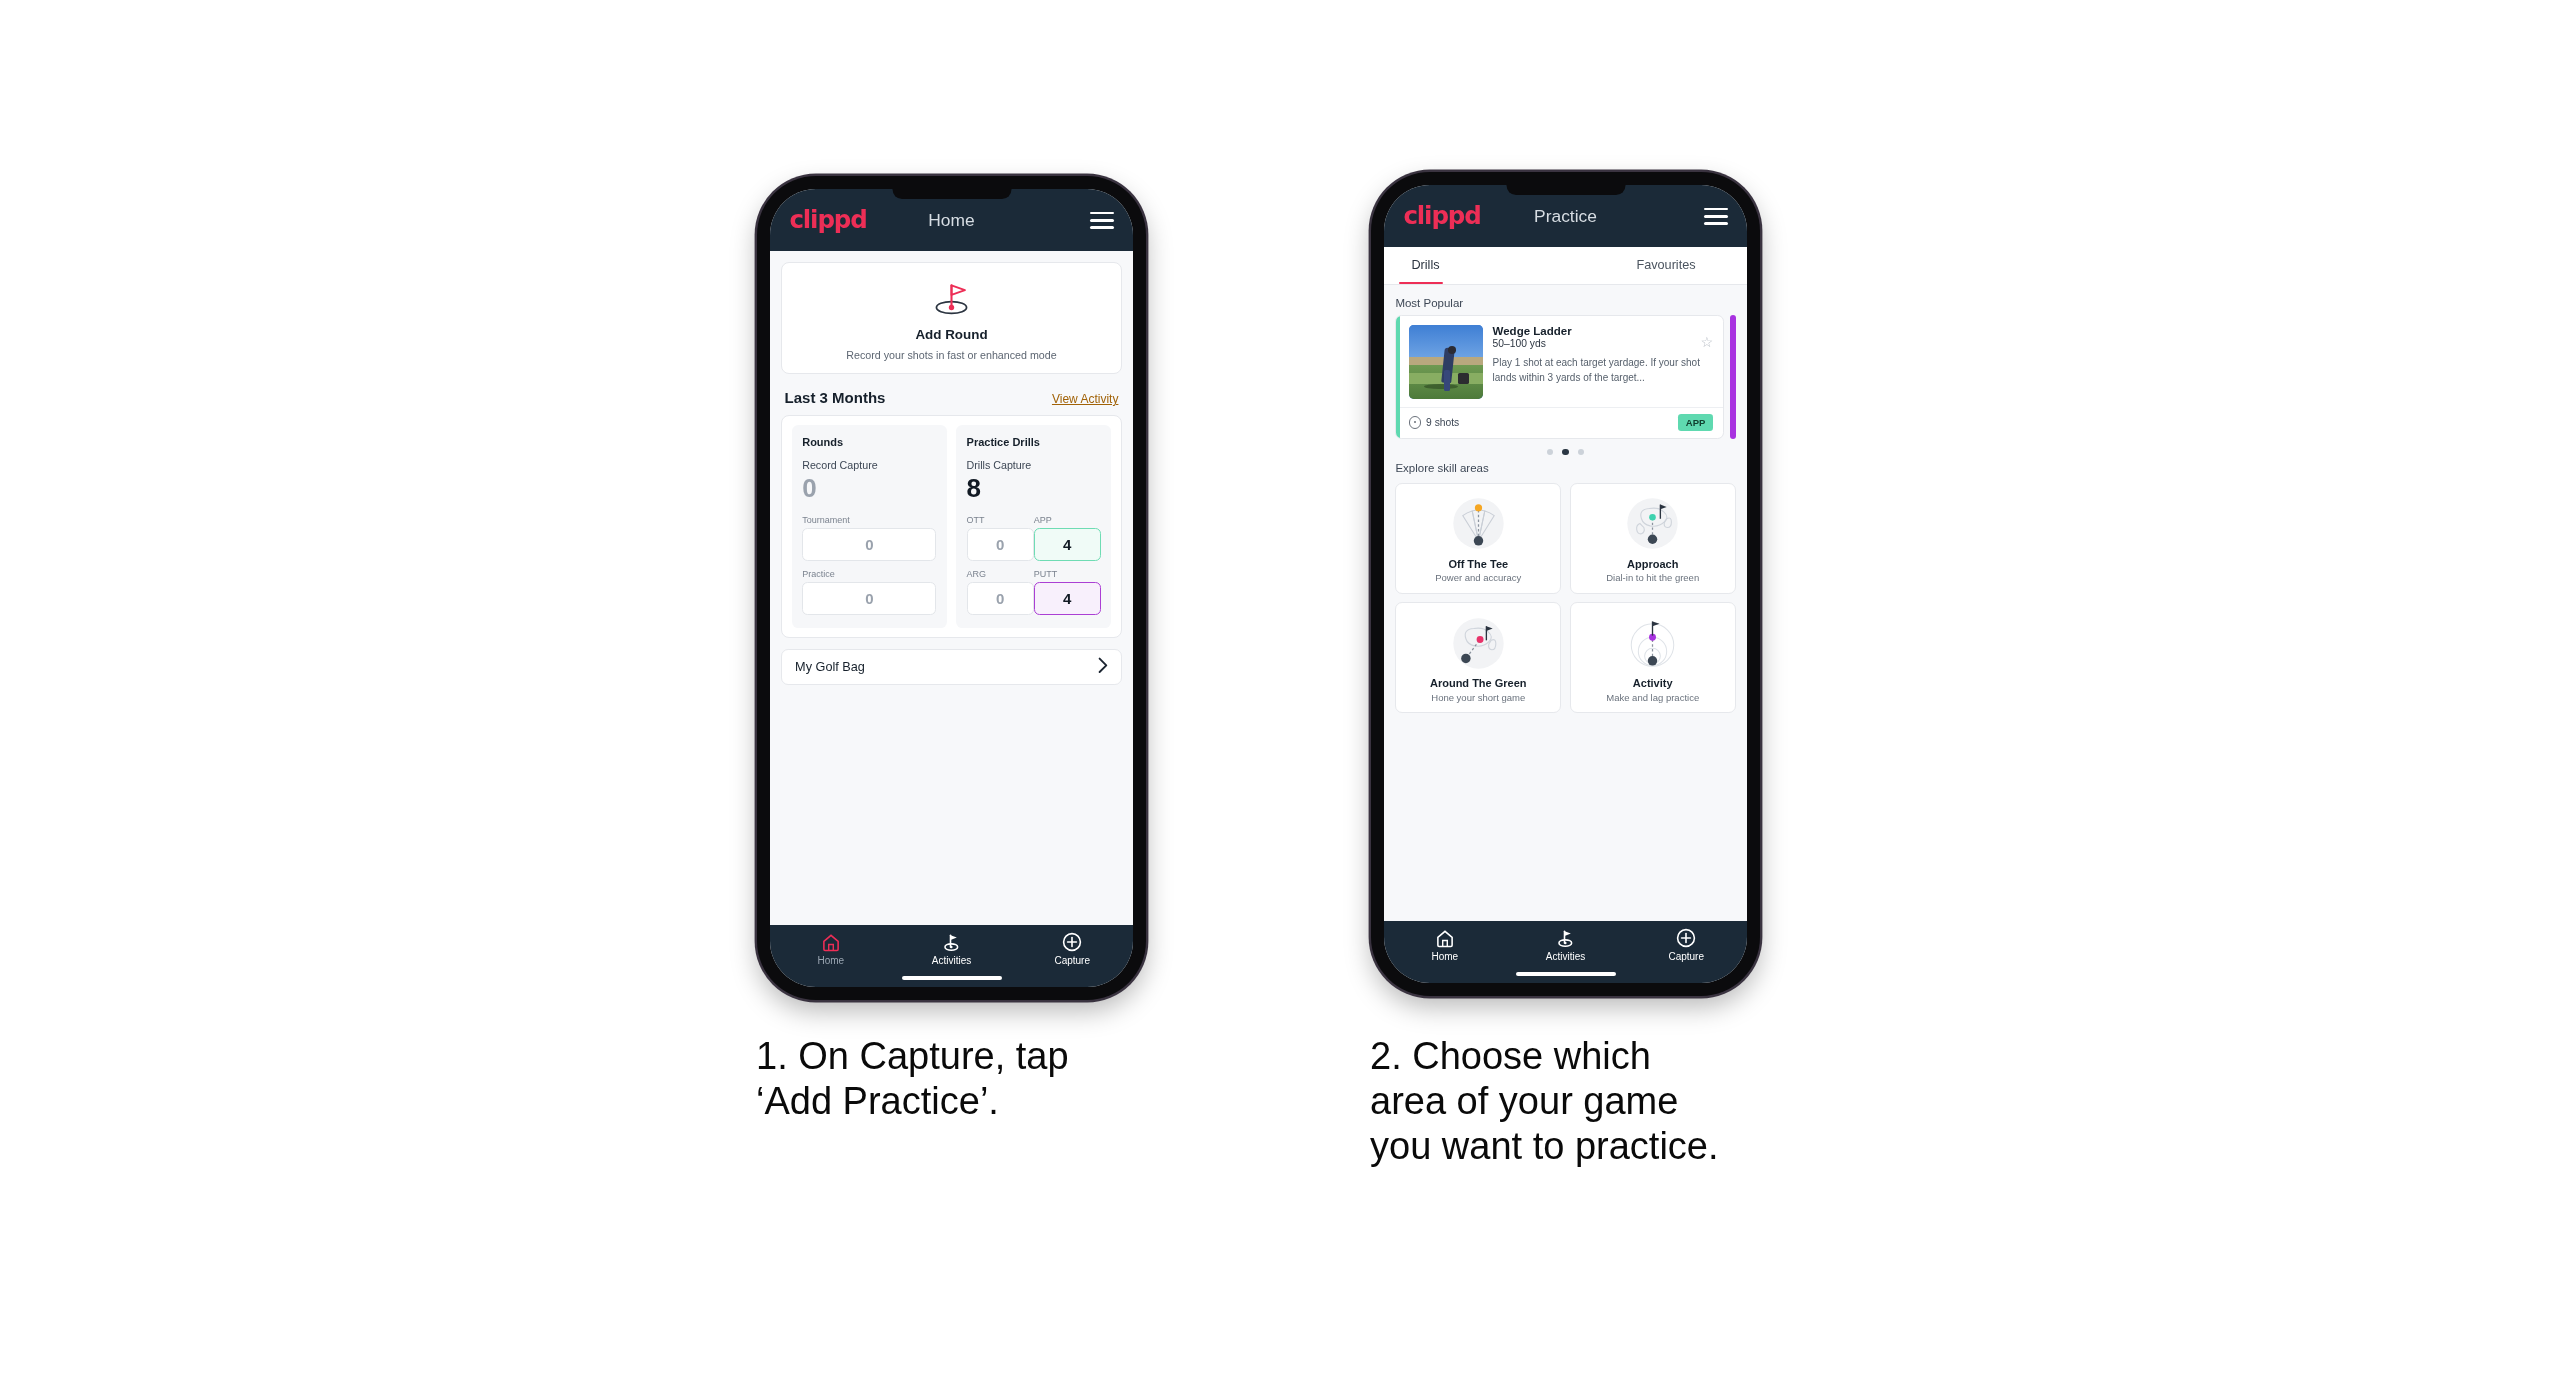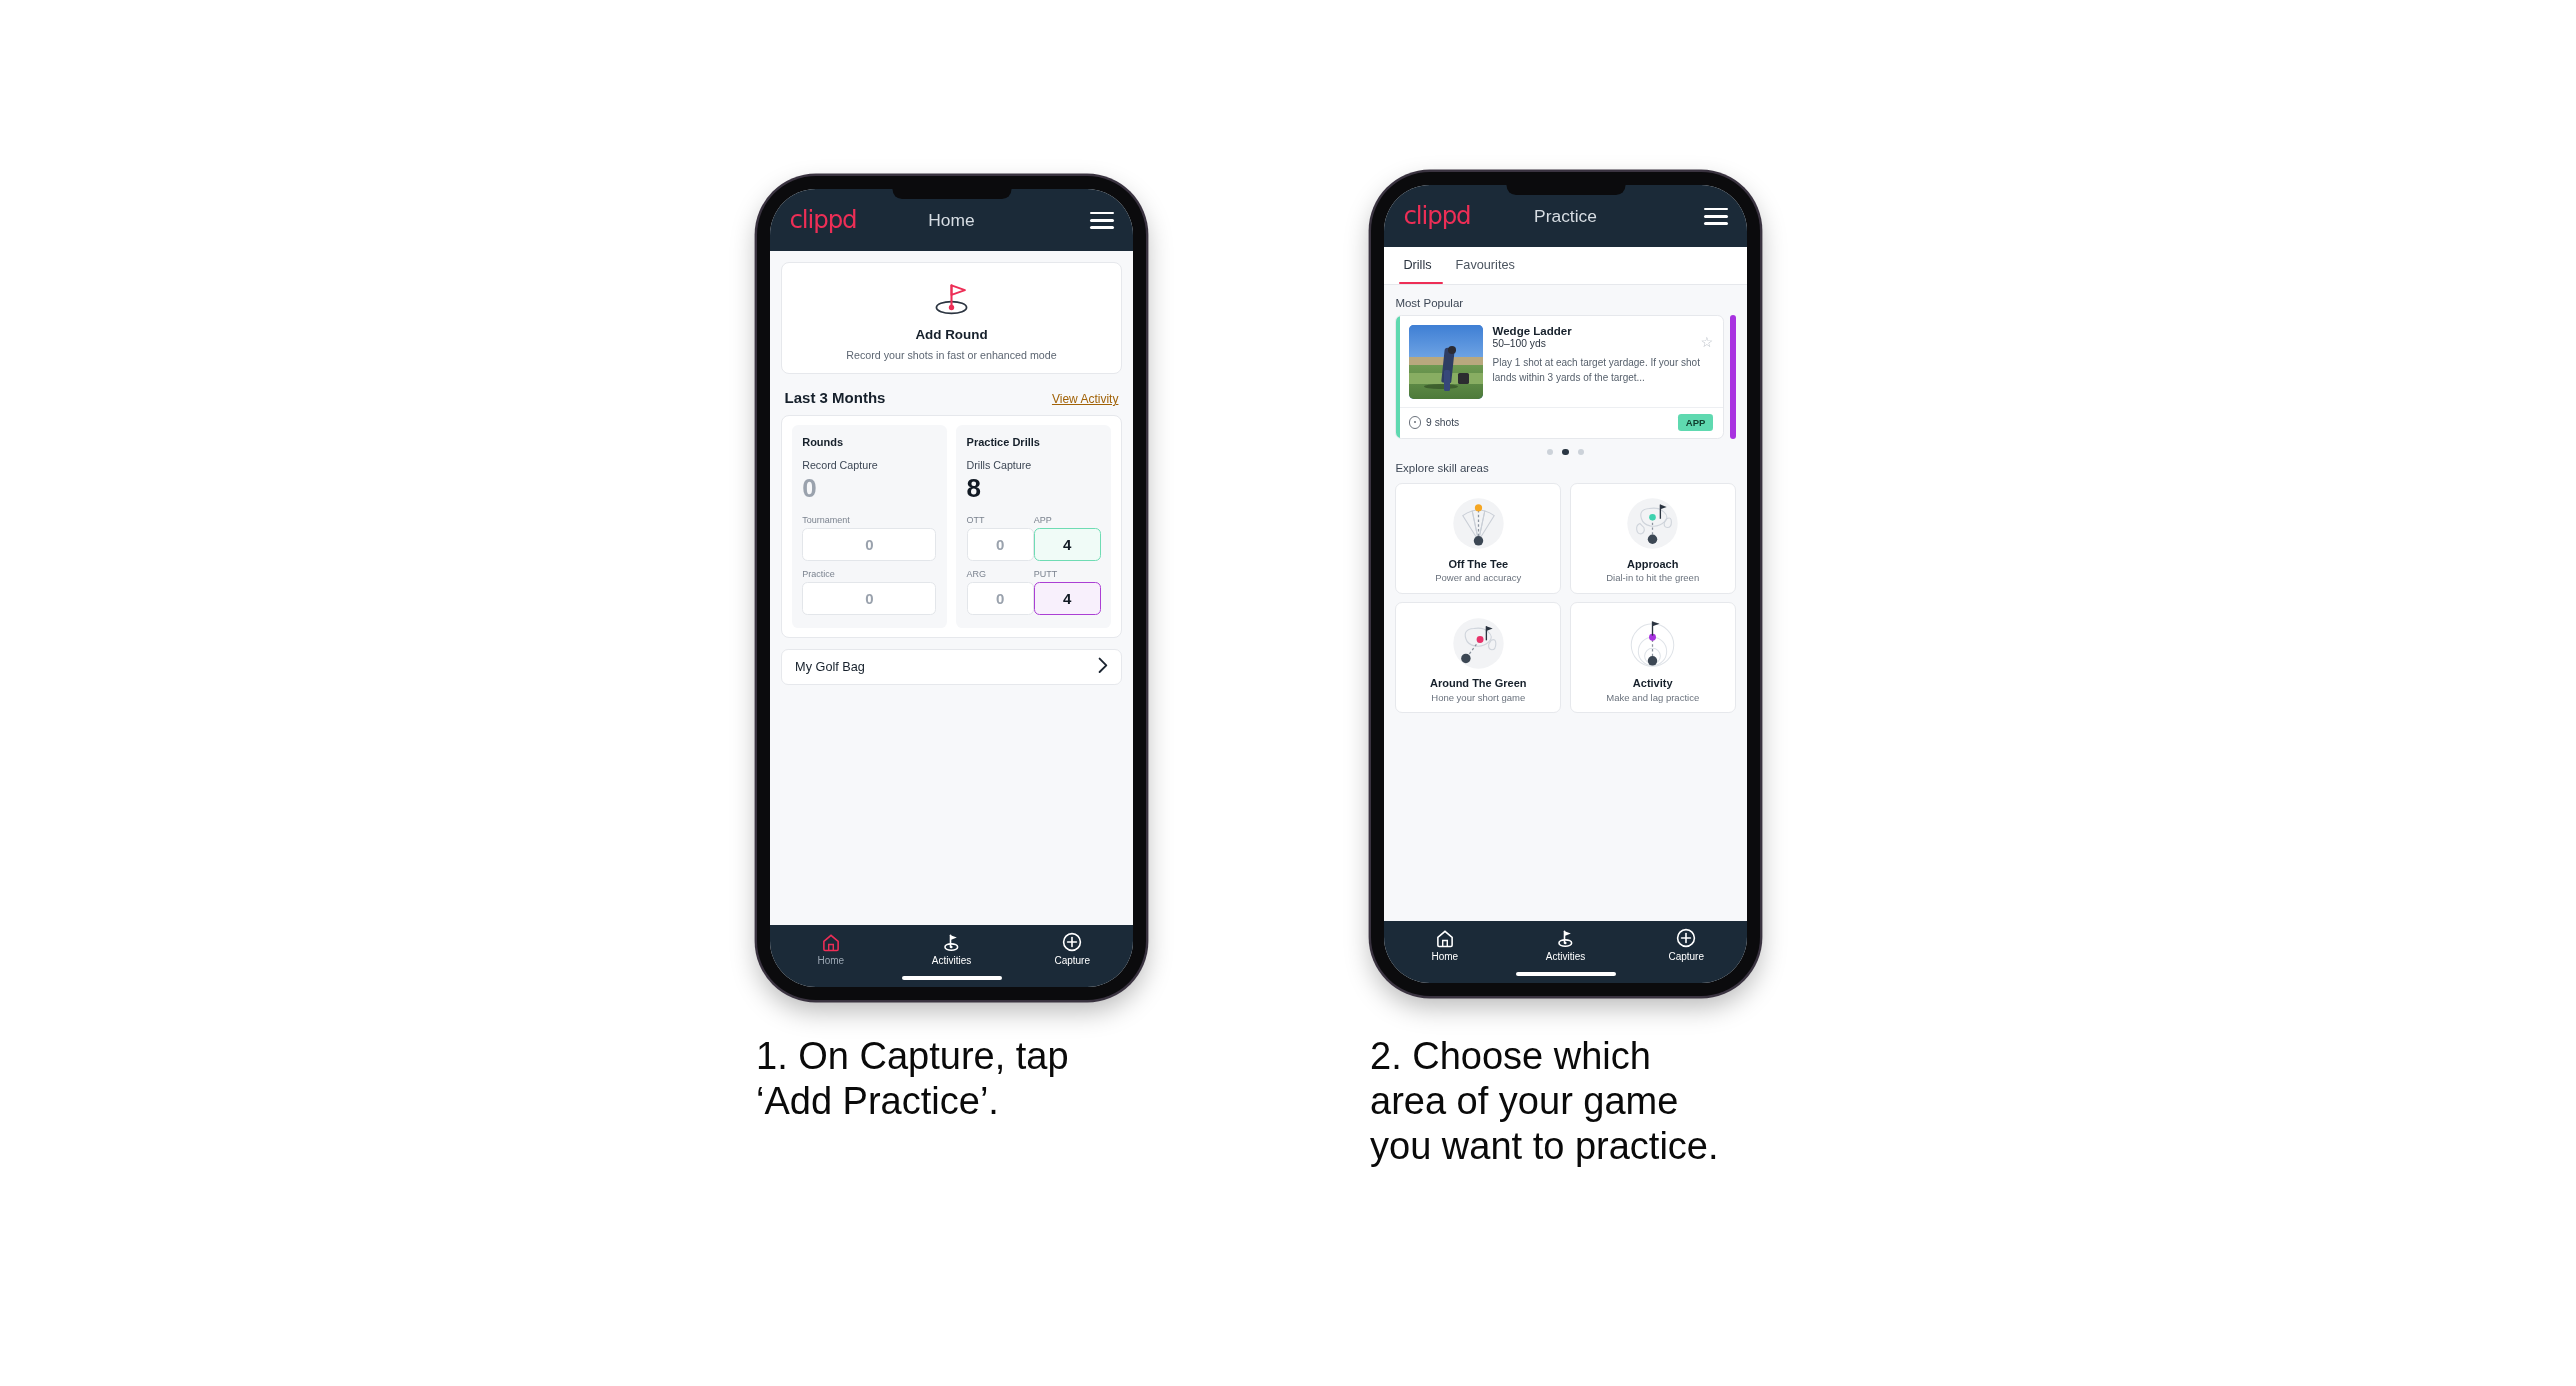--- a/index.html
+++ b/index.html
@@ -38,21 +38,21 @@
 
   
   .app-header{
     background:#1b2a38;
     height:62px;flex:0 0 62px;
     display:flex;align-items:center;
     padding:0 19px;box-sizing:border-box;
     position:relative;
   }
   .logo{
-    color:#ed2e56;font-size:24.5px;font-weight:400;
+    color:#ed2e56;font-size:24.5px;font-weight:700;
     letter-spacing:-1.1px;line-height:1;
     font-family:"DejaVu Sans", sans-serif;
   }
   .hdr-title{
     position:absolute;left:0;right:0;text-align:center;
     color:#d7dde3;font-size:17.4px;font-weight:400;
     pointer-events:none;
   }
   .burger{
     margin-left:auto;width:24px;height:16.6px;
@@ -124,22 +124,22 @@
   .nav-lbl{font-size:10px;color:#fff;}
   .nav-item.muted .nav-lbl{color:#9aa6b2;}
   .home-ind{
     position:absolute;left:50%;bottom:6.3px;transform:translateX(-50%);
     width:100px;height:4px;background:#fff;border-radius:2.4px;
   }
 
   
   .tabs{
     background:#fff;height:38px;flex:0 0 38px;
-    display:flex;align-items:center;padding:0 19px;
-    box-sizing:border-box;border-bottom:0.8px solid #e6e8ec;position:relative;
+    display:flex;align-items:center;padding:0 27px;
+    box-sizing:border-box;border-bottom:0.8px solid #e6e8ec;position:relative;justify-content:space-between;
   }
   .tab{font-size:12.7px;color:#4b545f;margin-right:24px;padding-bottom:1.6px;}
   .tab.active{color:#2b3440;}
   .tab-ul{position:absolute;left:14.2px;bottom:0;width:44px;height:2.4px;background:#ed2e56;border-radius:1.6px;}
 
   .p2-body{background:#f7f8fa;padding:8px 11px 15px;box-sizing:border-box;overflow:hidden;}
   .p2-h{font-size:11.5px;color:#3d4755;margin:3.2px 0 6.3px;}
 
   .drill-wrap{display:flex;gap:6.3px;}
   .drill-card{

